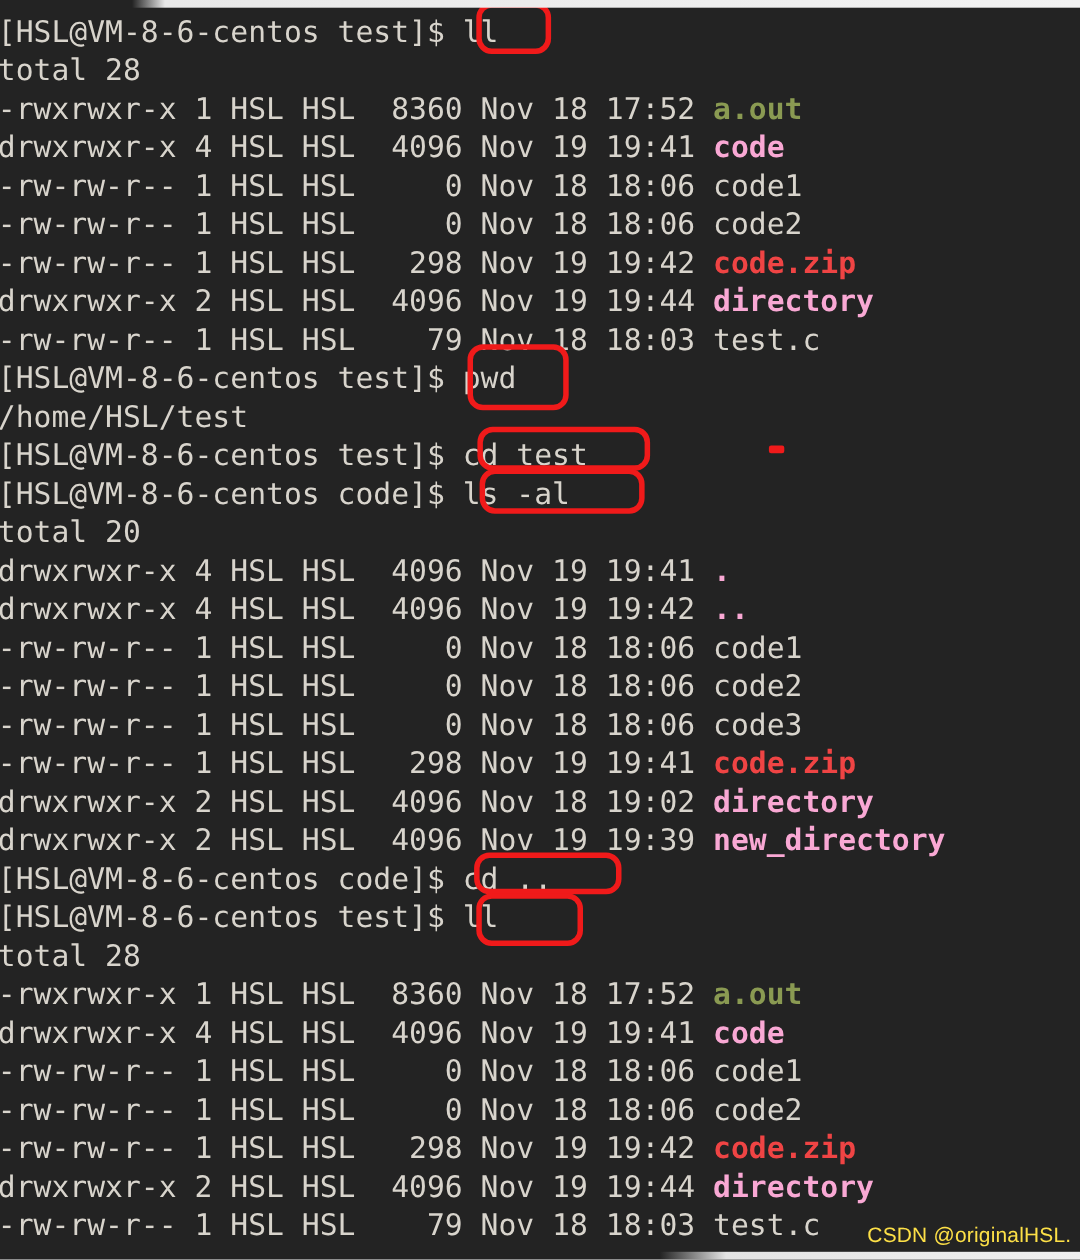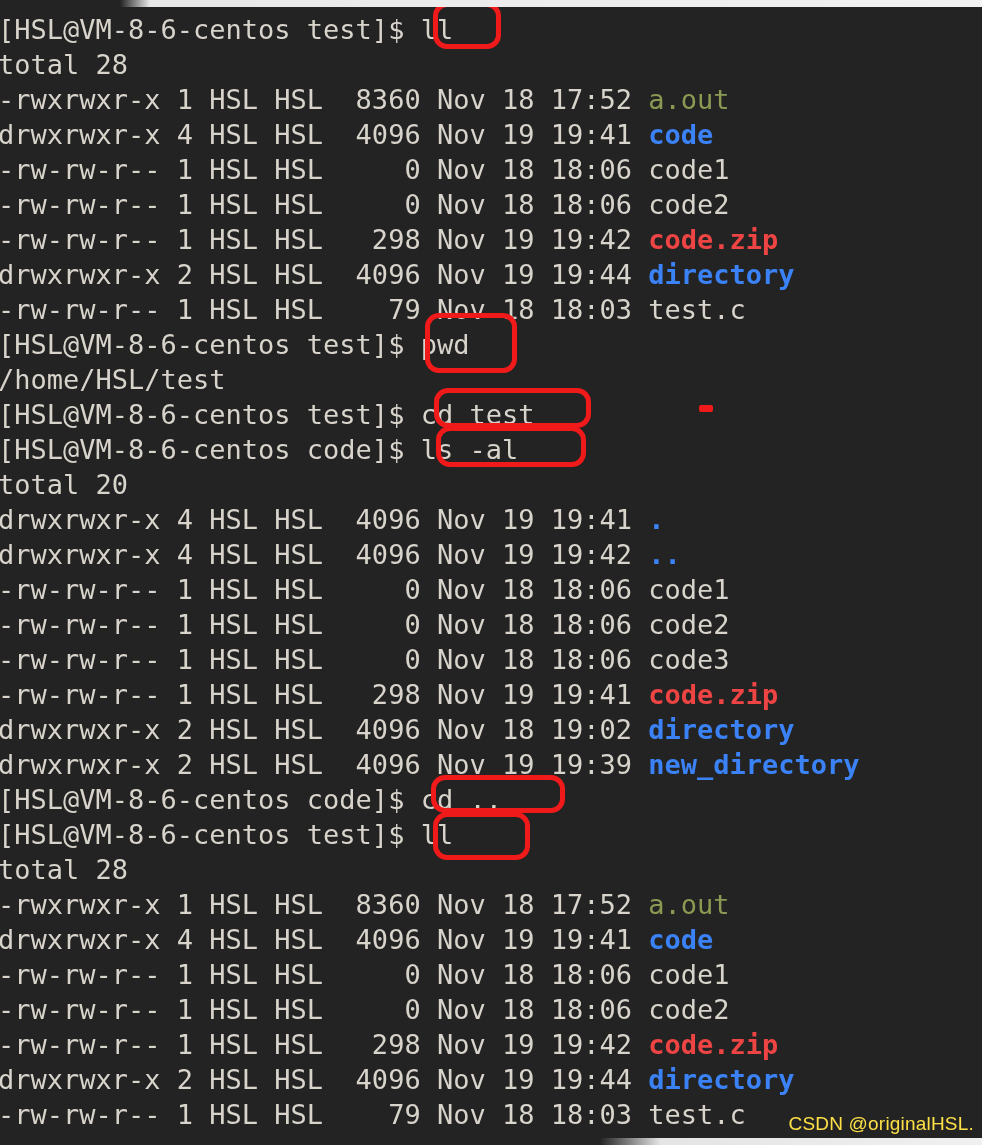--- a/index.html
+++ b/index.html
@@ -44,22 +44,22 @@
     left: -2px;
     height: 35px;
     line-height: 35px;
     white-space: pre;
     font-size: 27px;
     letter-spacing: 0px;
     color: #d8d4cc;
   }
 
   .fg-default { color: #d8d4cc; }
-  .fg-dir     { color: #3b82f6; font-weight: bold; }
-  .fg-exec    { color: #8a9a52; font-weight: normal; }
+  .fg-dir     { color: #f9a8d4; font-weight: bold; }
+  .fg-exec    { color: #8a9a52; font-weight: bold; }
   .fg-archive { color: #ef4444; font-weight: bold; }
 
   
   .annot {
     position: absolute;
     border: 5px solid #f01a1a;
     border-radius: 14px;
     z-index: 3;
     pointer-events: none;
   }

